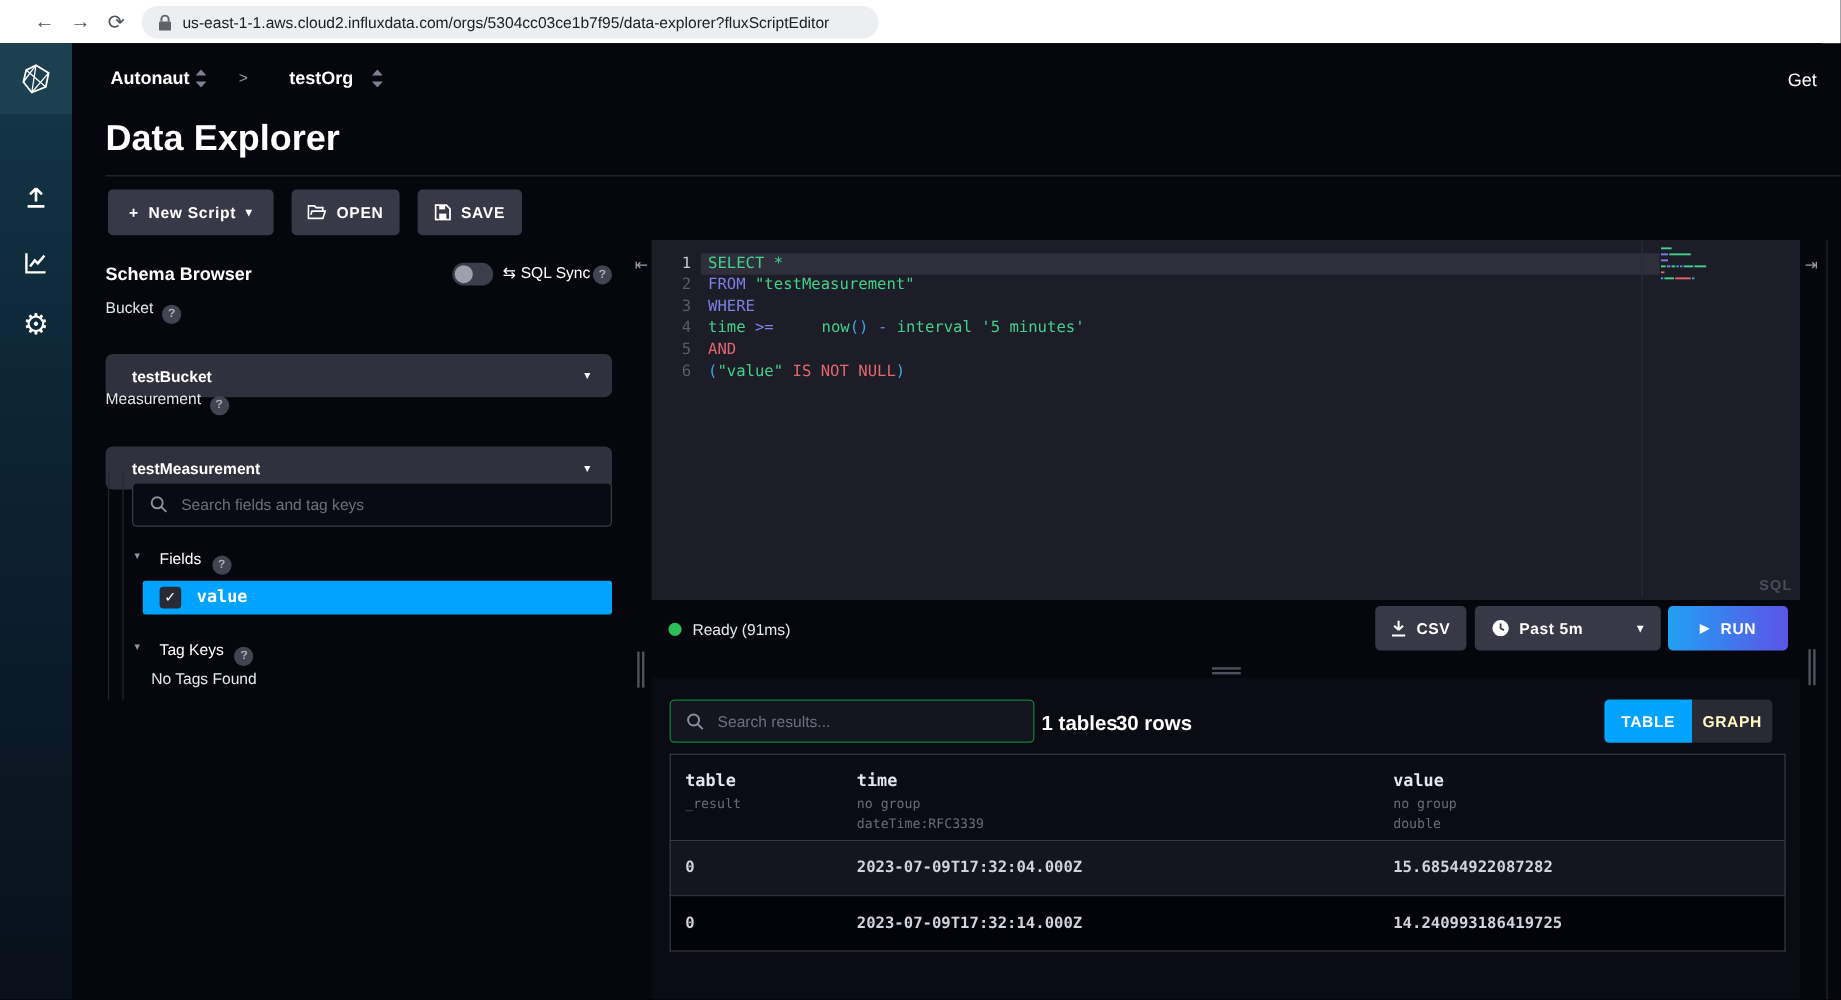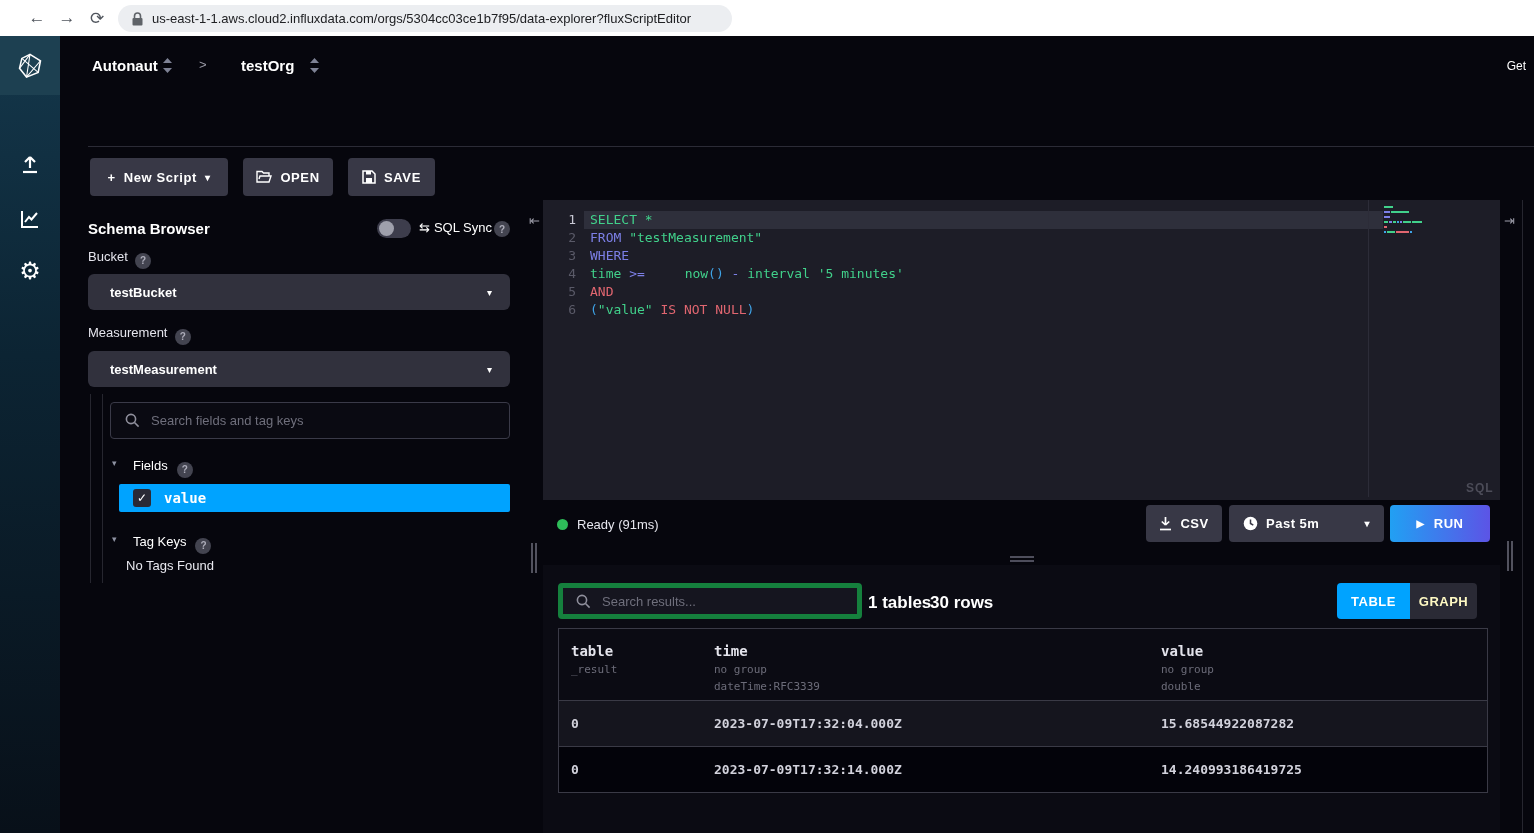--- a/index.html
+++ b/index.html
@@ -19,27 +19,27 @@
   
   .sidebar { position:absolute; top:36px; left:0; width:60px; height:797px;
              background:linear-gradient(180deg,#14374B 0%,#0C2433 40%,#081019 100%); }
   .logo-tile { position:absolute; top:0; left:0; width:60px; height:59px; background:#1D4051;
                display:flex; align-items:center; justify-content:center; cursor:pointer; }
   .side-ico { position:absolute; left:0; width:60px; display:flex; justify-content:center;
               color:#fff; cursor:pointer; }
   .side-upload { top:117px; } .side-chart { top:171px; } .side-gear { top:222px; font-size:24px; line-height:26px;}
 
   
-  .topnav { position:absolute; top:36px; left:60px; right:4px; height:59px; background:#06060D; }
+  .topnav { position:absolute; top:36px; left:60px; right:16px; height:59px; background:#06060D; }
   .crumb { position:absolute; top:21px; font-size:15px; font-weight:bold; color:#fff; cursor:pointer; }
   .crumb-org { left:32px; } .crumb-sub { left:181px; }
   .sorter { position:absolute; top:22px; cursor:pointer; }
   .sorter-1 { left:103px; } .sorter-2 { left:250px; }
   .crumb-sep { position:absolute; left:139px; top:21px; font-size:13px; color:#9A9AA6; }
-  .get-text { position:absolute; right:4px; top:23px; font-size:12px; color:#fff; cursor:pointer; }
+  .get-text { position:absolute; right:4px; top:23px; font-size:15px; color:#fff; cursor:pointer; }
 
   
   .page-title { position:absolute; left:88px; top:99px; font-size:30px; font-weight:bold; color:#fff; }
   .title-rule { position:absolute; left:88px; top:146px; right:0; height:1px; background:#2B2B36; }
 
   .btn { position:absolute; top:158px; height:38px; background:#383846; border-radius:4px;
          color:#fff; font-size:13px; font-weight:bold; display:flex; align-items:center;
          justify-content:center; cursor:pointer; letter-spacing:.6px; gap:8px; }
   .btn-new { left:90px; width:138px; } .btn-open { left:243px; width:90px; } .btn-save { left:348px; width:87px; }
   .caret { font-size:10px; color:#fff; }
@@ -51,21 +51,21 @@
   .toggle-knob { position:absolute; left:2px; top:2px; width:15px; height:15px; background:#9FA0AC; border-radius:50%; }
   .sqlsync { position:absolute; left:419px; top:220px; font-size:13px; color:#fff; cursor:pointer; }
   .sync-ico { font-size:13px; color:#fff; margin-right:4px; }
   .qmark { display:inline-flex; width:16px; height:16px; background:#434450; border-radius:50%;
            align-items:center; justify-content:center; font-size:10px; font-weight:bold;
            color:#ADADBA; cursor:pointer; vertical-align:-3px; }
   .q-sync { position:absolute; left:494px; top:221px; }
   .field-label { position:absolute; font-size:13px; color:#E4E4EC; }
   .lbl-bucket { left:88px; top:249px; } .lbl-measure { left:88px; top:325px; }
   .dropdown { position:absolute; left:88px; width:422px; height:36px; background:#31313D; border-radius:6px;
-              display:flex; align-items:center; padding:0 18px 0 22px; cursor:pointer; }
+              display:flex; align-items:center; padding:0 18px 0 22px; cursor:pointer;margin-top:21px; }
   .dd-bucket { top:274px; } .dd-measure { top:351px; }
   .dd-value { font-size:13px; font-weight:bold; color:#fff; flex:1; }
   .search-box { position:absolute; left:110px; top:402px; width:400px; height:37px; background:#0A0A12;
                 border:1px solid #3A3A48; border-radius:4px; display:flex; align-items:center; padding-left:14px; }
   .search-ph { font-size:13px; color:#6F6F7C; margin-left:11px; }
   .guide { position:absolute; width:1px; background:#26262F; top:394px; height:189px; }
   .g1 { left:90px; } .g2 { left:102px; }
   .tree-row { position:absolute; font-size:13px; color:#fff; }
   .tree-caret { position:absolute; left:112px; font-size:9px; color:#8F93A3; cursor:pointer; }
   .row-fields { top:458px; } .row-tags  { top:534px; }
@@ -113,21 +113,21 @@
   .sbtn-range { left:1229px; width:155px; justify-content:flex-start; padding:0 14px; }
   .range-caret { position:absolute; right:14px; }
   .run-btn { position:absolute; left:1390px; top:505px; width:100px; height:37px; border-radius:4px;
              background:linear-gradient(90deg,#21A0F3,#5C54E6); color:#fff; font-size:13px; font-weight:bold;
              display:flex; align-items:center; justify-content:center; gap:9px; cursor:pointer; letter-spacing:.5px; }
   .play-ico { font-size:10px; }
 
   
   .results { position:absolute; left:543px; top:565px; width:957px; height:268px; background:#0B0B13; }
   .res-search { position:absolute; left:15px; top:18px; width:304px; height:36px; background:#15151F;
-                border:5px solid #15803d; border-radius:4px; display:flex; align-items:center; padding-left:13px; }
+                border:1px solid #15803d; border-radius:4px; display:flex; align-items:center; padding-left:13px; }
   .res-counts { position:absolute; top:28px; font-size:17px; font-weight:bold; color:#fff; }
   .cnt-tables { left:325px; } .cnt-rows { left:387px; }
   .tab { position:absolute; top:18px; height:36px; display:flex; align-items:center; justify-content:center;
          font-size:13px; font-weight:bold; letter-spacing:.5px; cursor:pointer; }
   .tab-table { left:794px; width:73px; background:#00A3FF; color:#fff; border-radius:4px 0 0 4px; }
   .tab-graph { left:867px; width:67px; background:#2A2A35; color:#fef9c3; border-radius:0 4px 4px 0; }
   .rtable { position:absolute; left:15px; top:63px; width:930px;
             font-family:"DejaVu Sans Mono", monospace; }
   .rheader { position:relative; height:73px; background:#0B0B13; border:1px solid #3A3A46; }
   .hcell { position:absolute; top:14px; }
@@ -191,20 +191,21 @@
     <span class="crumb crumb-sub">testOrg</span>
     <span class="sorter sorter-2">
       <svg width="9" height="15" viewBox="0 0 9 15">
           <polygon points="4.5,0 9,5 0,5" fill="#7E8295"></polygon>
           <polygon points="4.5,15 9,10 0,10" fill="#7E8295"></polygon>
         </svg>
     </span>
     <span class="get-text">Get</span>
   </div>
 
+  <div class="page-title">Data Explorer</div>
   <div class="title-rule"></div>
 
   <div class="btn btn-new">
     <span>+</span>
     <span>New Script</span>
     <span class="caret">▾</span>
   </div>
   <div class="btn btn-open">
     <svg width="16" height="14" viewBox="0 0 16 14">
       <path d="M1 3 V12 H13 L15 6 H4 L3 9 M1 3 V1.5 H6 L7.5 3 H13 V6" fill="none" stroke="#fff" stroke-width="1.4"></path>

